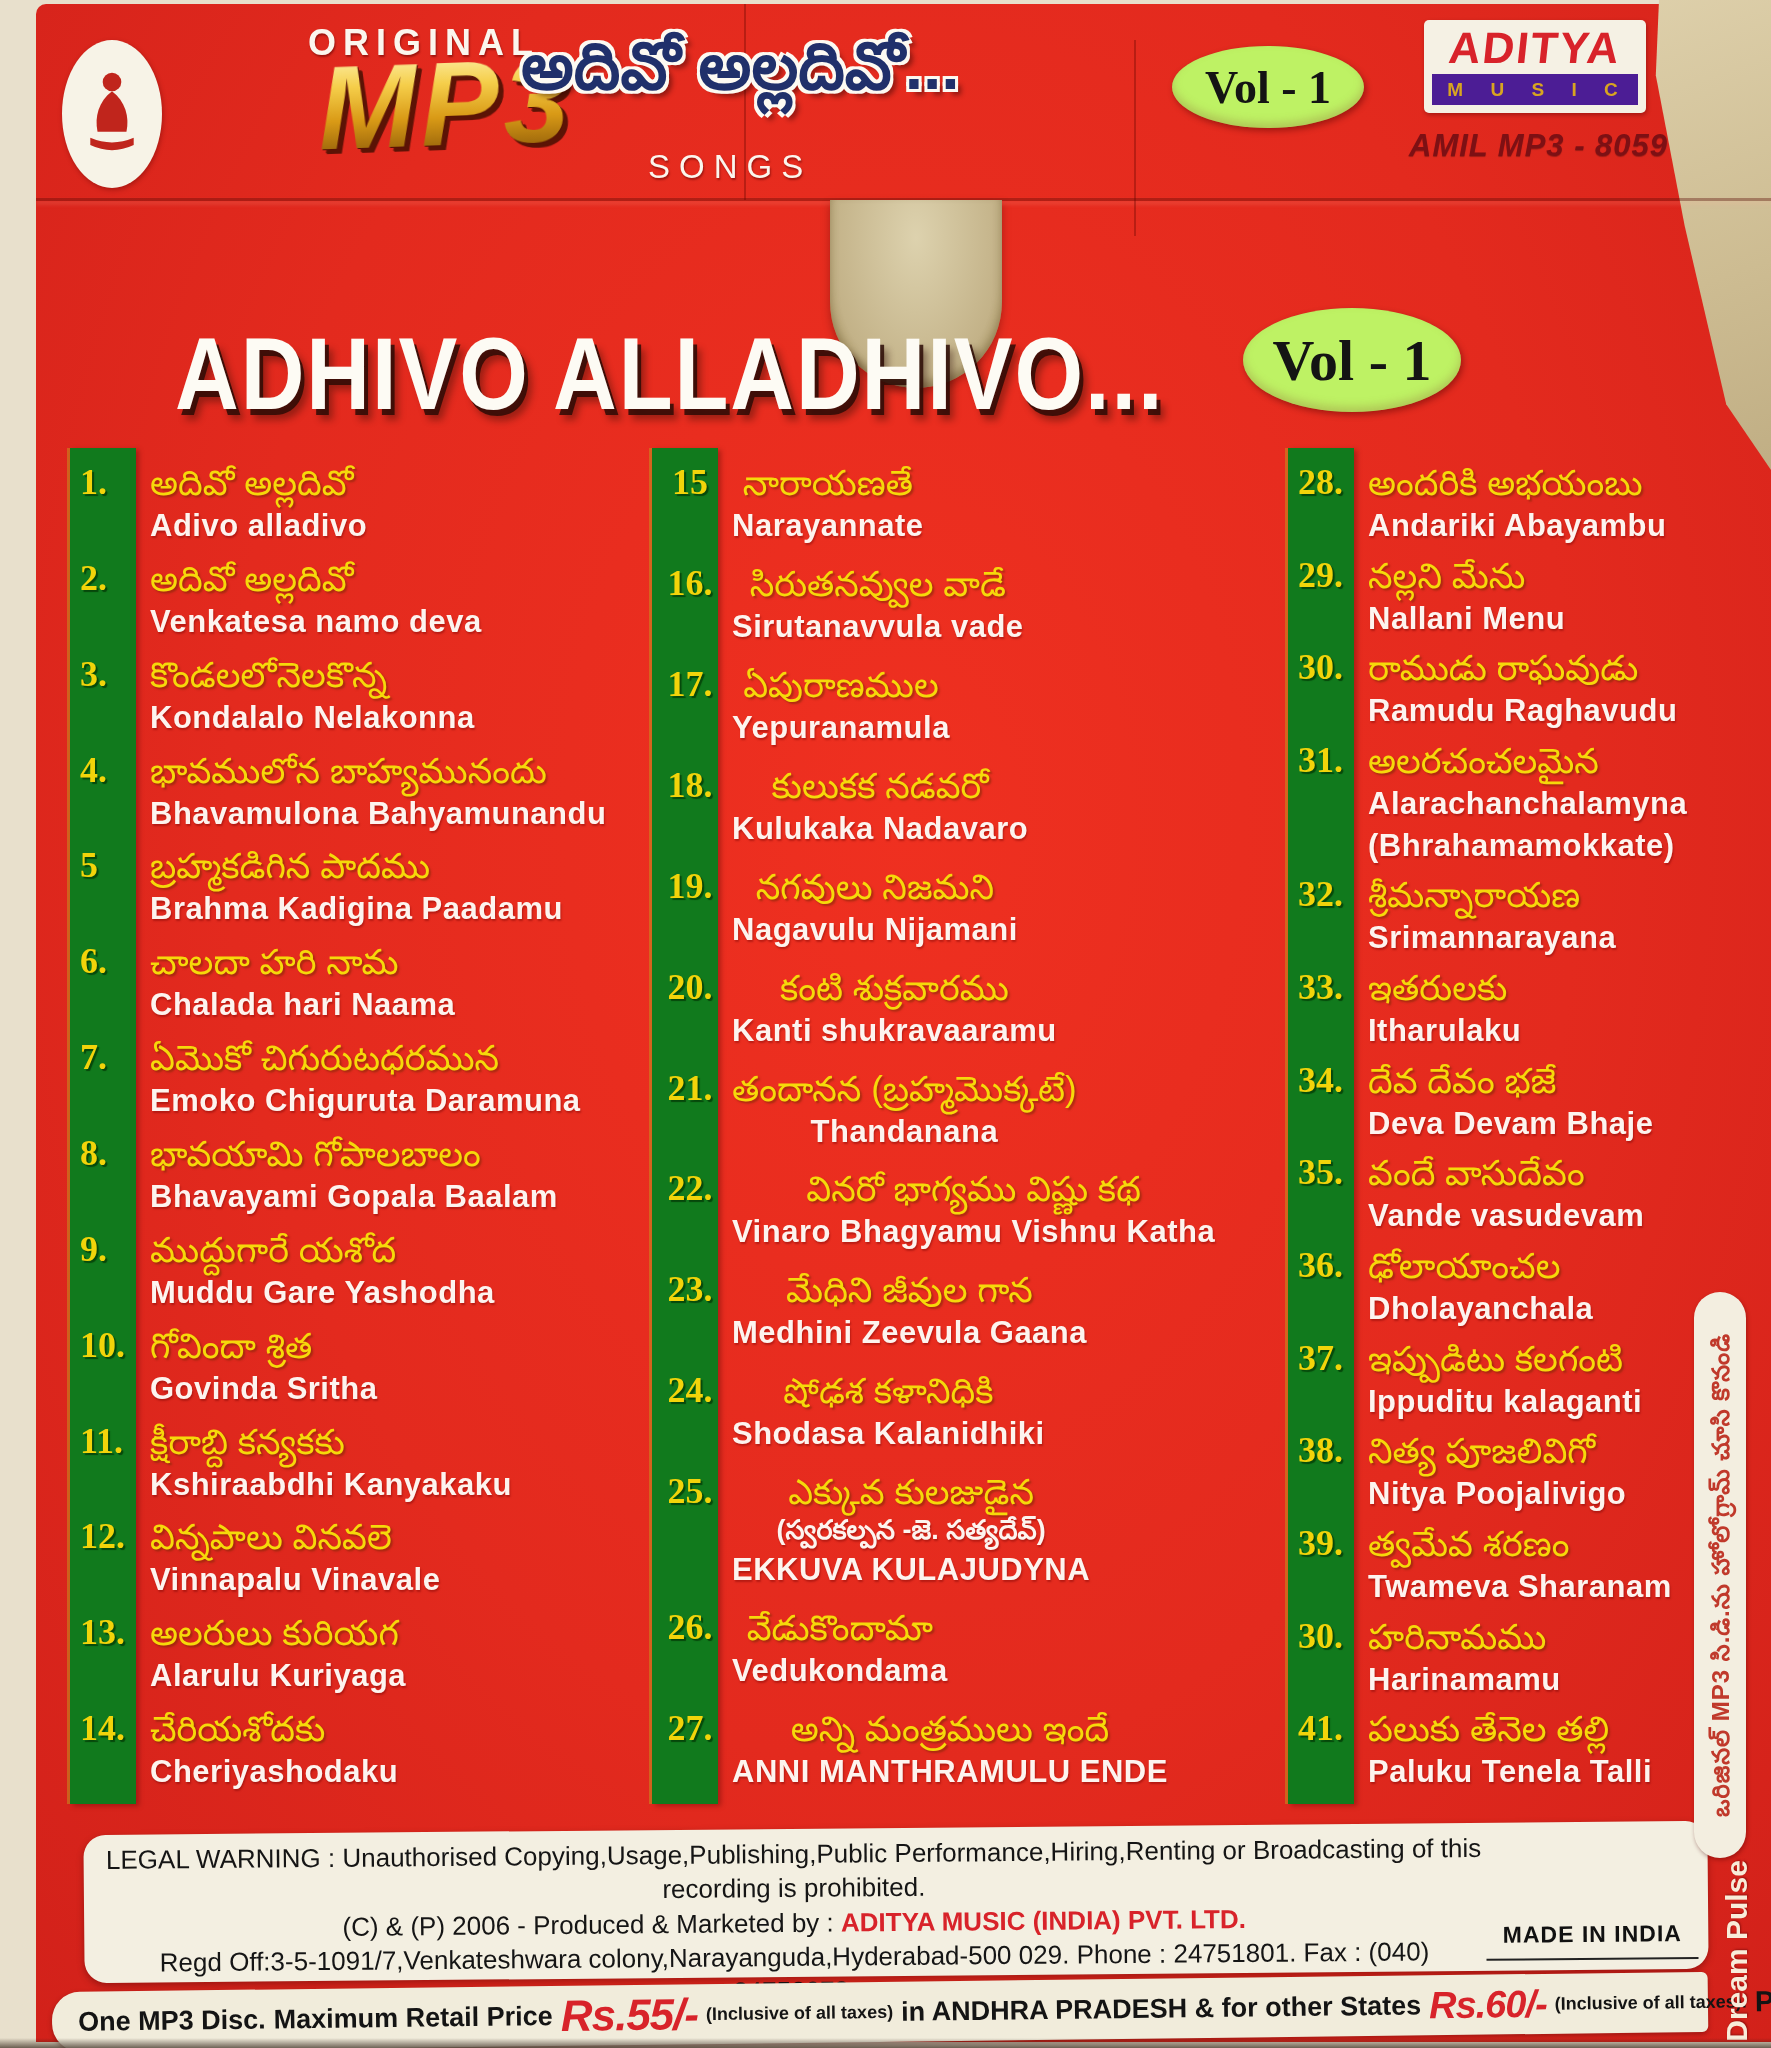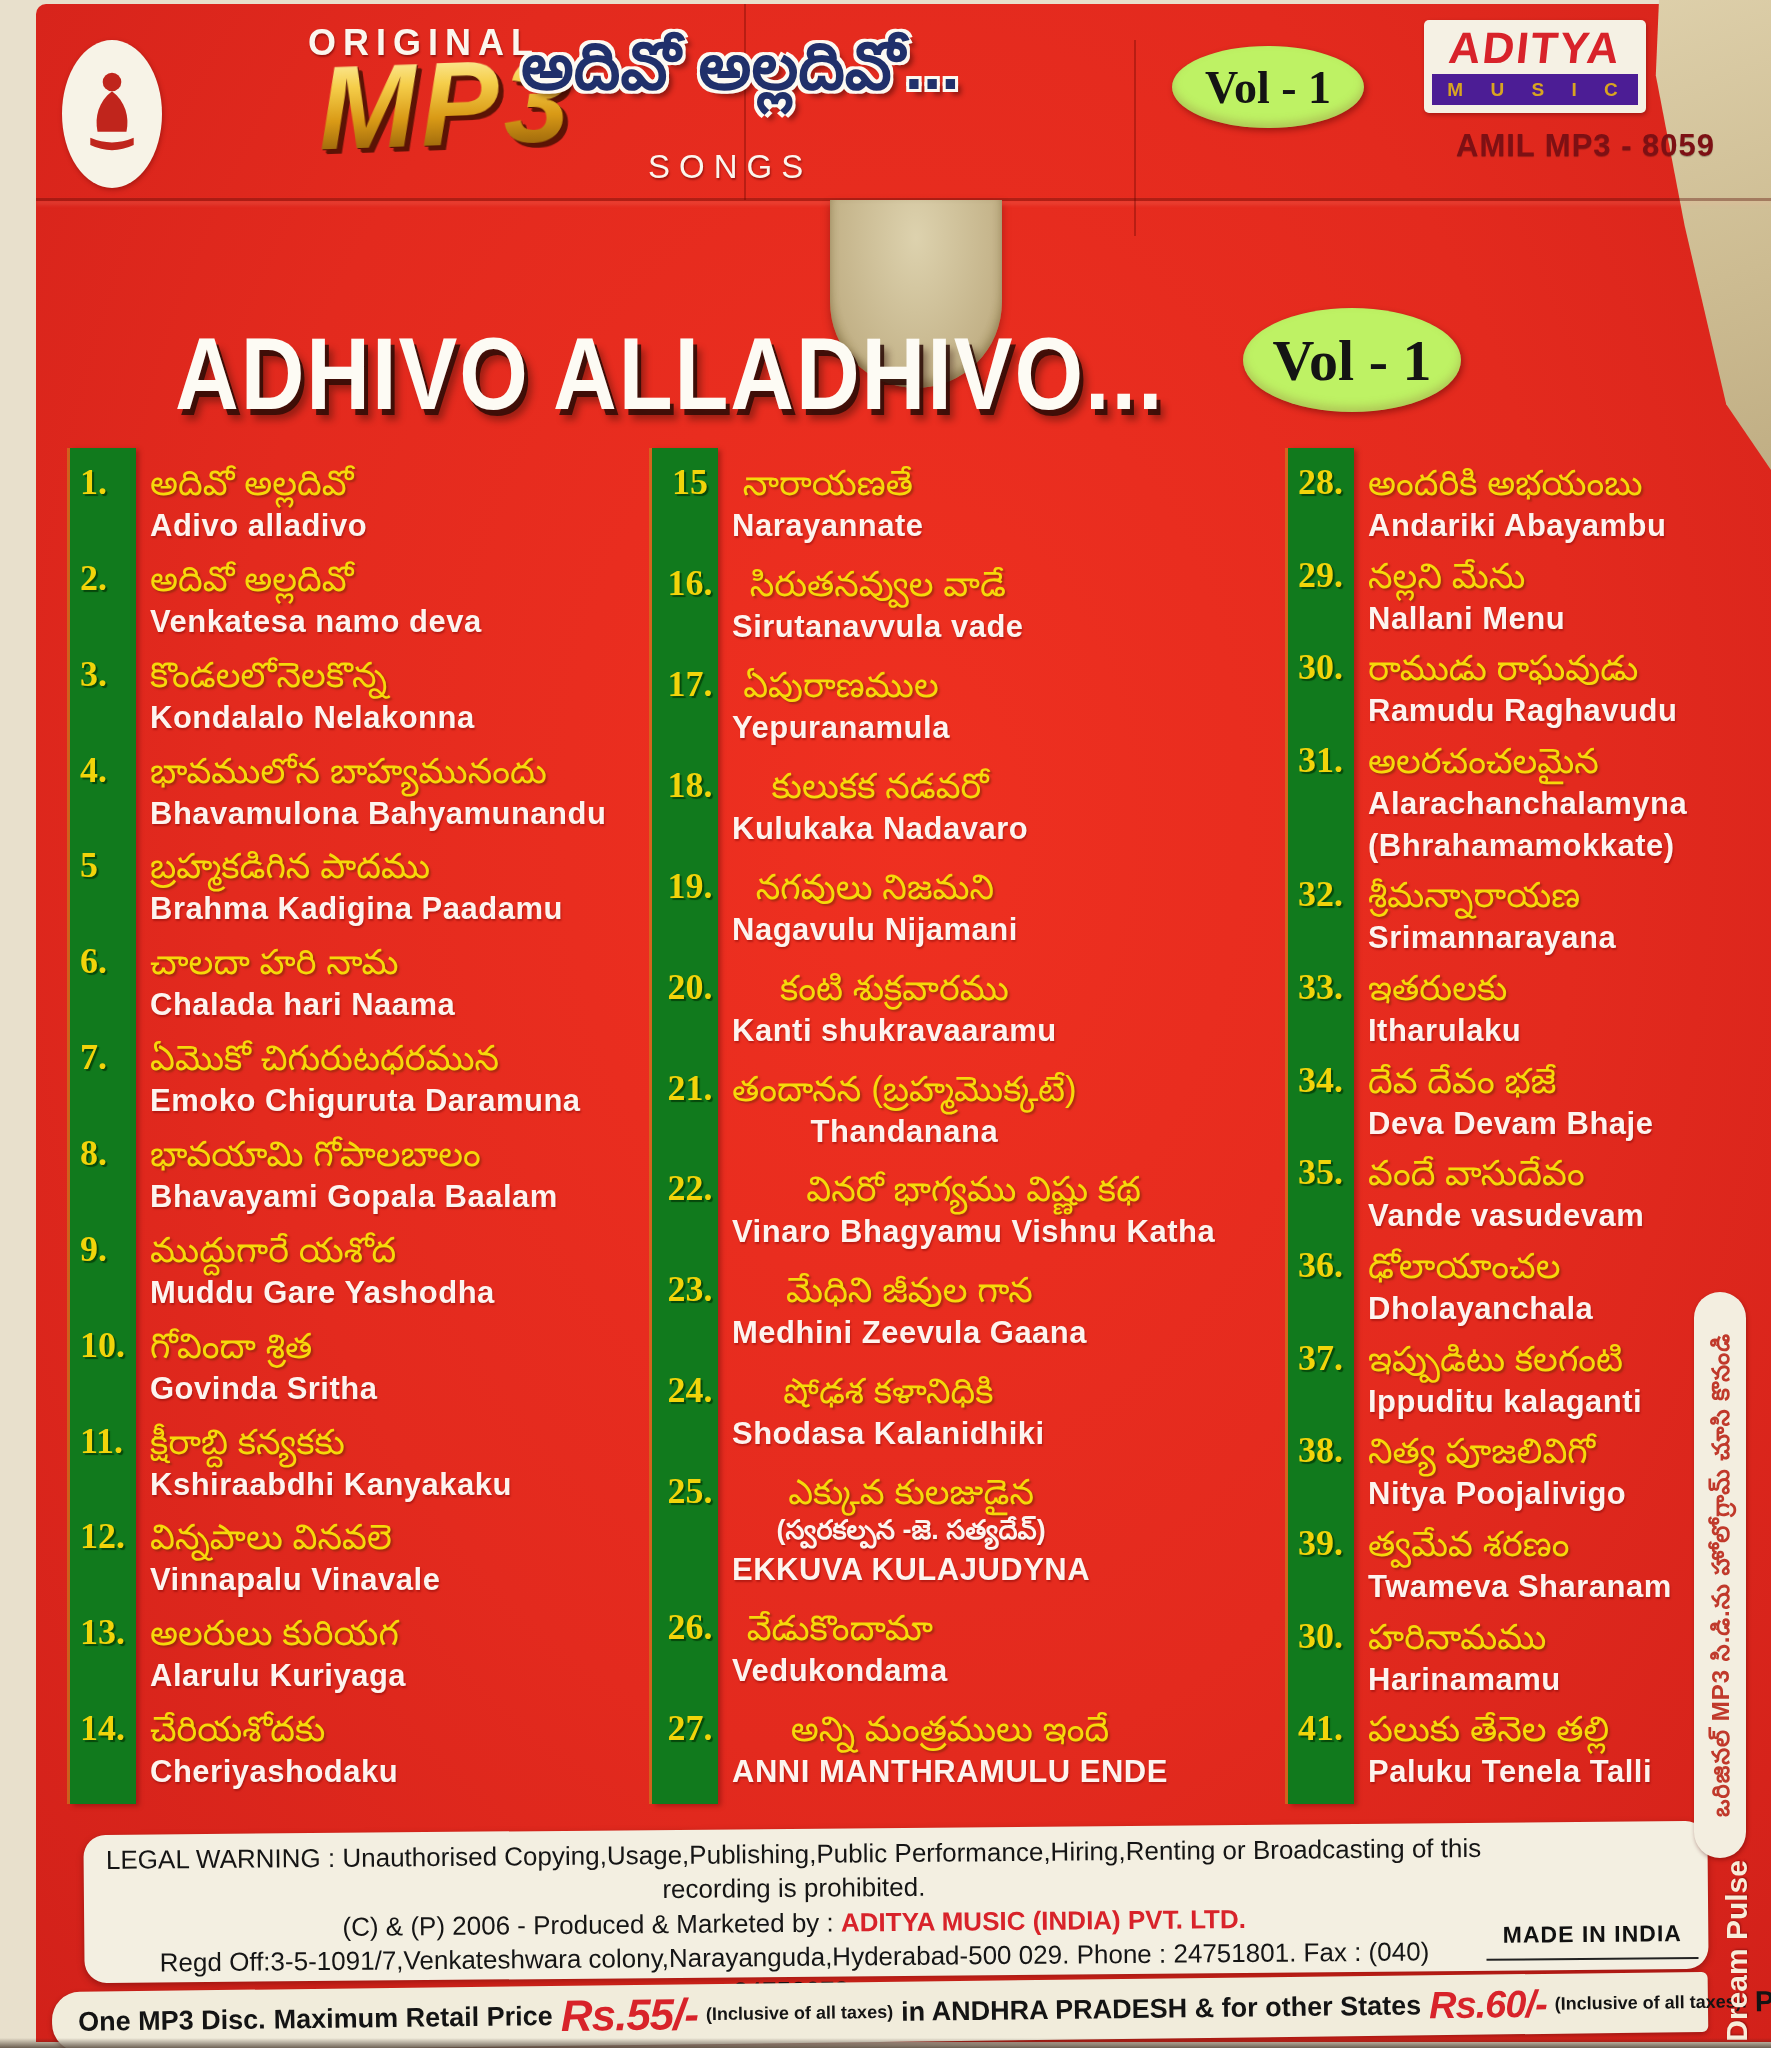--- a/index.html
+++ b/index.html
@@ -47,22 +47,22 @@
   .oval-badge{background:#bef264;border-radius:50%;display:flex;align-items:center;justify-content:center;
     box-shadow:2px 3px 6px rgba(80,0,0,.45),inset 0 -5px 9px rgba(150,120,60,.35);
     font-family:"Liberation Serif",serif;font-weight:bold;color:#141414;}
   .vol-top{position:absolute;left:1172px;top:46px;width:192px;height:82px;font-size:46px;}
   .aditya-box{position:absolute;left:1424px;top:20px;width:222px;background:#f5f1e4;border-radius:5px;
     padding:6px 8px 8px 8px;box-shadow:1px 2px 4px rgba(80,0,0,.4);box-sizing:border-box;}
   .aditya-name{color:#d8232a;font-size:44px;font-weight:900;letter-spacing:2px;text-align:center;
     transform:skewX(-6deg);line-height:1;}
   .music-bar{margin-top:4px;background:#4c1d95;color:#d8a520;font-size:19px;font-weight:bold;
     letter-spacing:11px;text-align:center;padding:5px 0 4px 6px;}
-  .catalog{position:absolute;left:1456px;top:128px;width:230px;color:#7d1014;font-size:31px;
-    font-weight:bold;letter-spacing:1px;text-shadow:0 1px 1px rgba(0,0,0,.3);white-space:nowrap;}
+  .catalog{position:absolute;left:1409px;top:128px;width:230px;color:#7d1014;font-size:31px;
+    font-weight:bold;letter-spacing:1px;text-shadow:0 1px 1px rgba(0,0,0,.3);white-space:nowrap;font-style:italic;}
 
   
   .main-title{position:absolute;left:175px;top:316px;font-size:90px;font-weight:bold;color:#fdfbf4;
     letter-spacing:2px;transform:scale(.98,1.14);transform-origin:top left;white-space:nowrap;
     text-shadow:4px 5px 0 rgba(45,12,6,.85),8px 9px 7px rgba(45,12,6,.4);z-index:3;}
   .vol-main{position:absolute;left:1243px;top:308px;width:218px;height:104px;font-size:58px;z-index:3;}
 
   
   .tcol{position:absolute;display:flex;flex-direction:column;justify-content:space-between;
     padding:14px 0 12px 0;box-sizing:border-box;}

